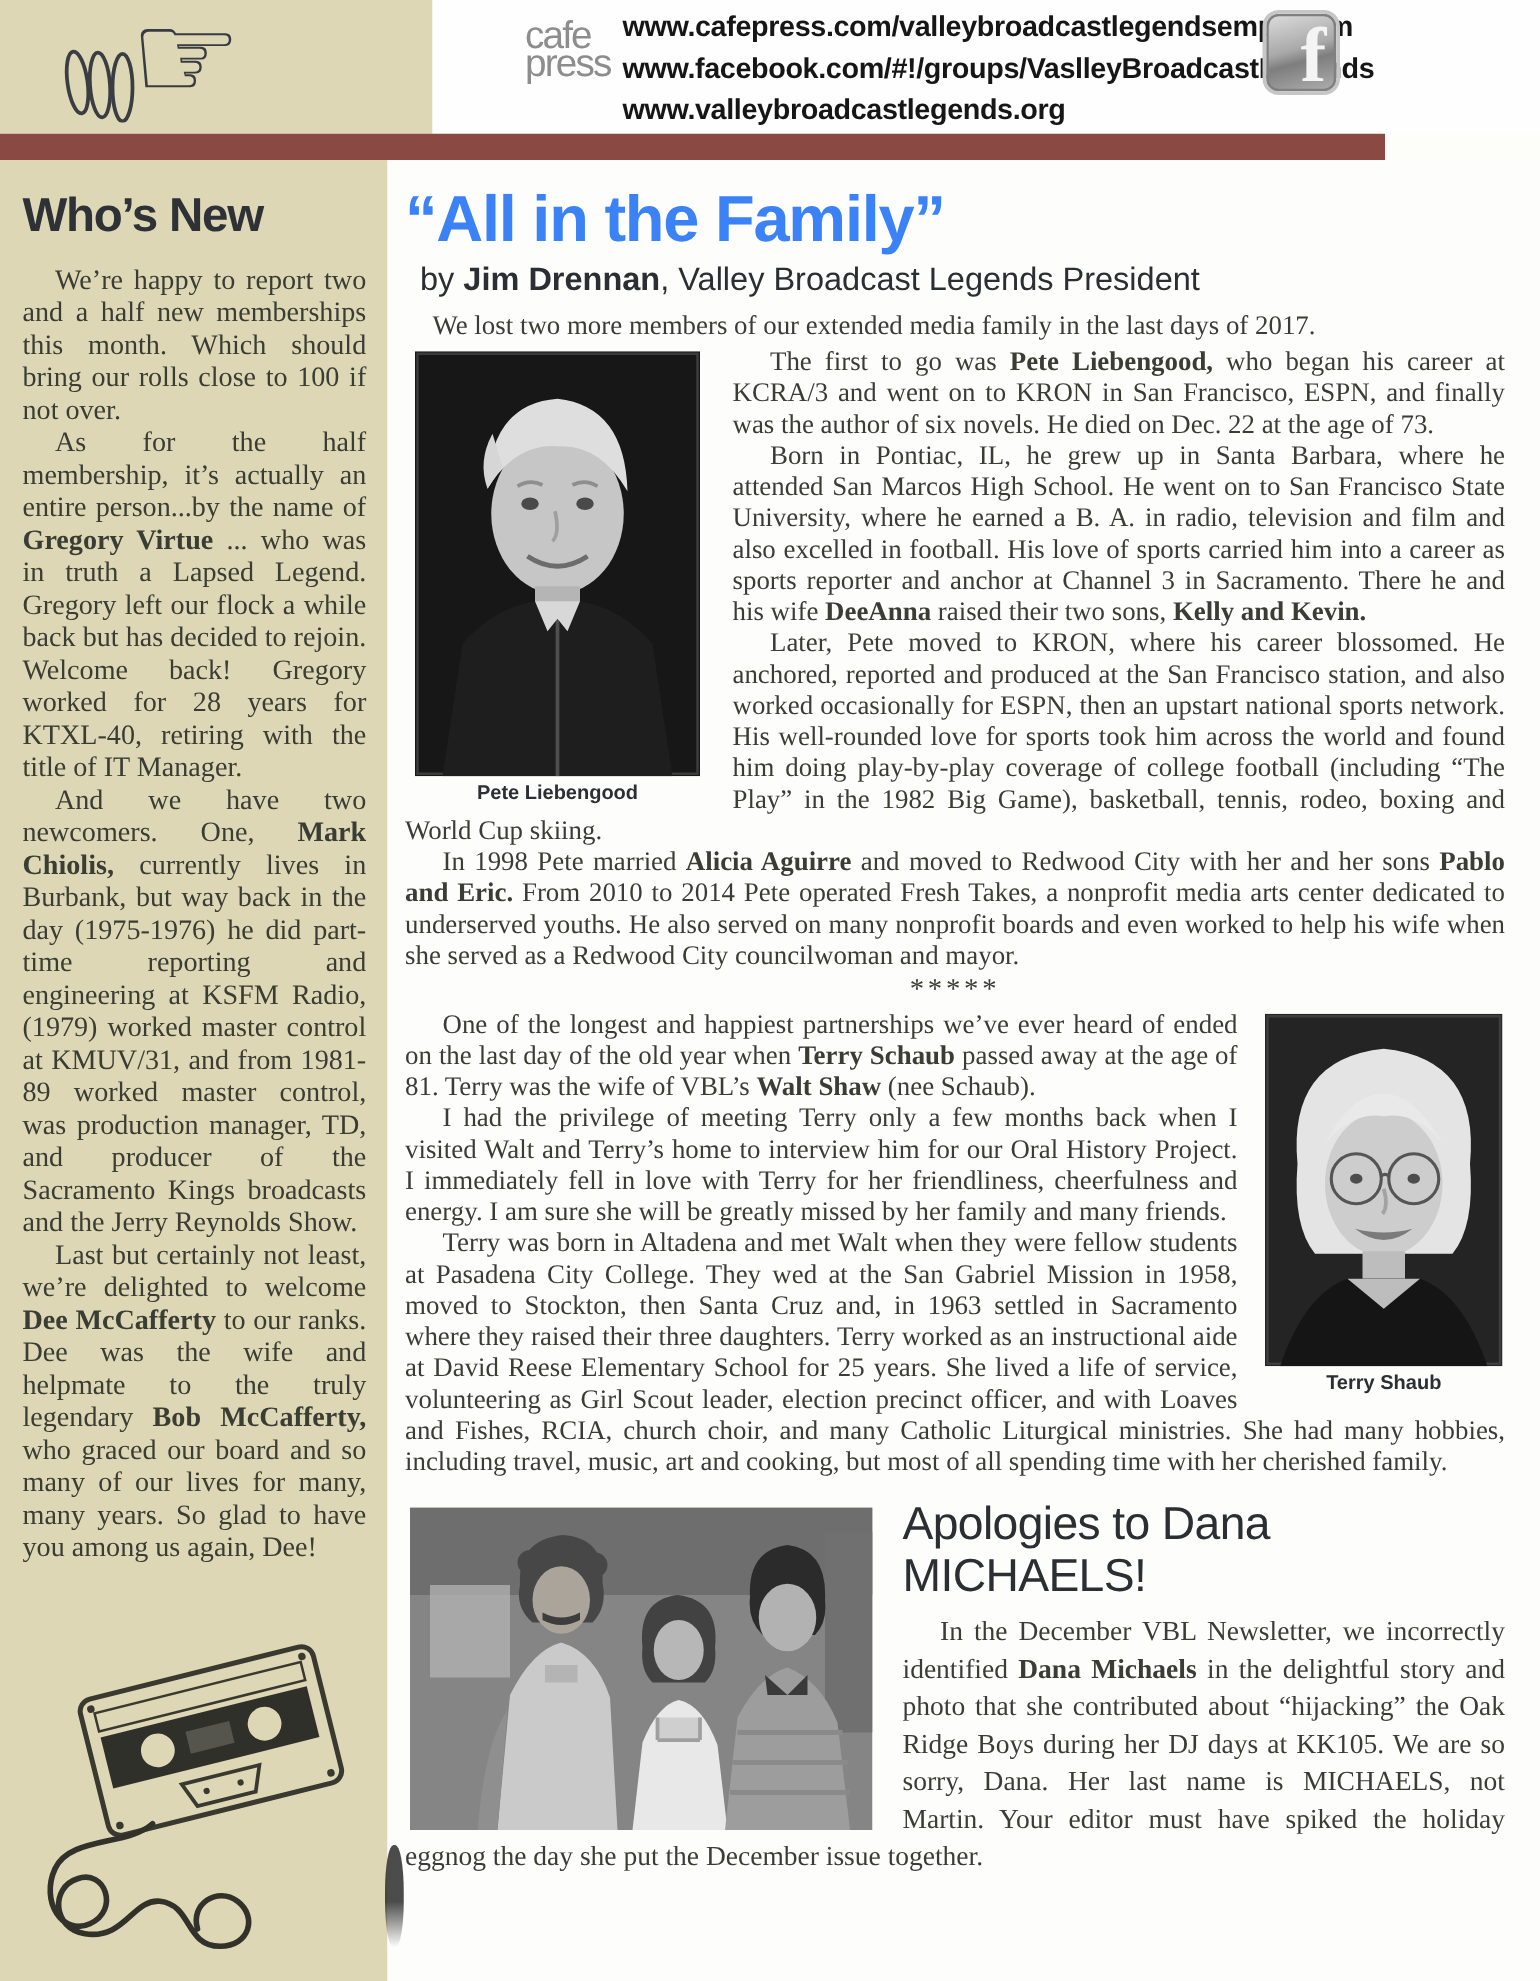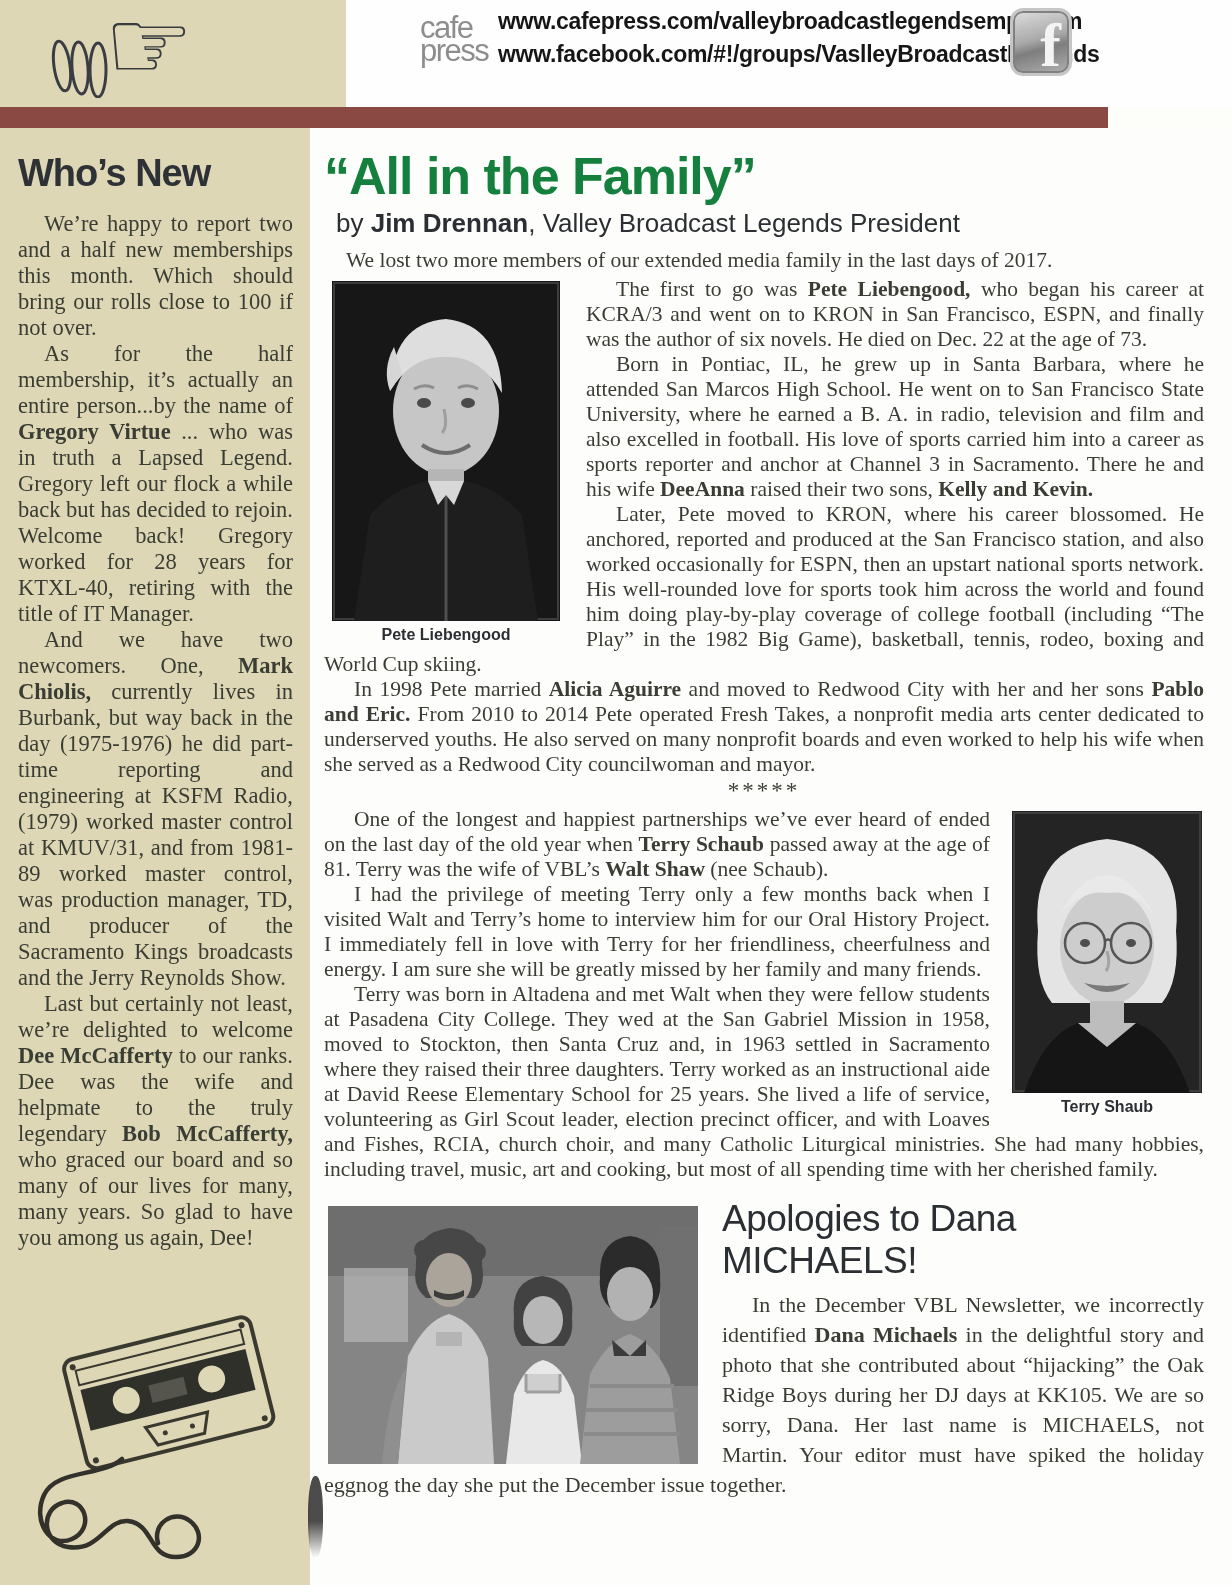--- a/index.html
+++ b/index.html
@@ -30,21 +30,21 @@
              padding:24px 17px 0 18px; color:#3a3d33; }
   .sidebar h2 { font-family:"Liberation Sans", sans-serif; font-size:38px; color:#2e3236;
                 letter-spacing:-1px; margin:0 0 16px 0; }
   .sidebar p { font-size:22.5px; line-height:26px; text-align:justify; text-indent:26px; margin:0; }
   .cassette { position:absolute; left:18px; bottom:8px; }
 
   
   .main { position:absolute; left:310px; top:128px; width:922px; height:1457px; background:#fdfdfb;
           padding:16px 28px 0 14px; }
   .article-title { font-family:"Liberation Sans", sans-serif; font-weight:bold; font-size:52px;
-                   color:#15803d; letter-spacing:-1px; margin:2px 0 2px 0; }
+                   color:#3b82f6; letter-spacing:-1px; margin:2px 0 2px 0; }
   .byline { font-family:"Liberation Sans", sans-serif; font-size:26px; color:#2b2e32; margin:0 0 8px 12px; }
   .intro { font-size:21.5px; line-height:26px; text-indent:22px; margin:0 0 4px 0; }
   .body-p { font-size:21.5px; line-height:25px; text-align:justify; text-indent:30px; margin:0; }
   .sep { text-align:center; font-size:23px; letter-spacing:3px; margin:1px 0 3px 0; }
 
   figure { border:0; }
   .pete-fig { float:left; width:228px; margin:4px 26px 2px 8px; }
   .terry-fig { float:right; width:190px; margin:4px 2px 4px 22px; }
   .group-fig { float:left; width:370px; margin:8px 24px 2px 4px; }
   .figcap { font-family:"Liberation Sans", sans-serif; font-weight:bold; font-size:16px;
@@ -74,20 +74,21 @@
   </div>
 
   <div class="header-right">
     <div class="cafepress">
       <div>cafe</div>
       <div>press</div>
     </div>
     <div class="urls">
       <div>www.cafepress.com/valleybroadcastlegendsemporium</div>
       <div>www.facebook.com/#!/groups/VaslleyBroadcastLegends</div>
+      <div>www.valleybroadcastlegends.org</div>
     </div>
     <div class="fb">
       <span>f</span>
     </div>
   </div>
 
   <div class="maroon-bar"></div>
 
   <aside class="sidebar">
     <h2>Who’s New</h2>

